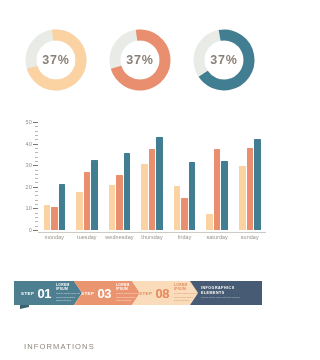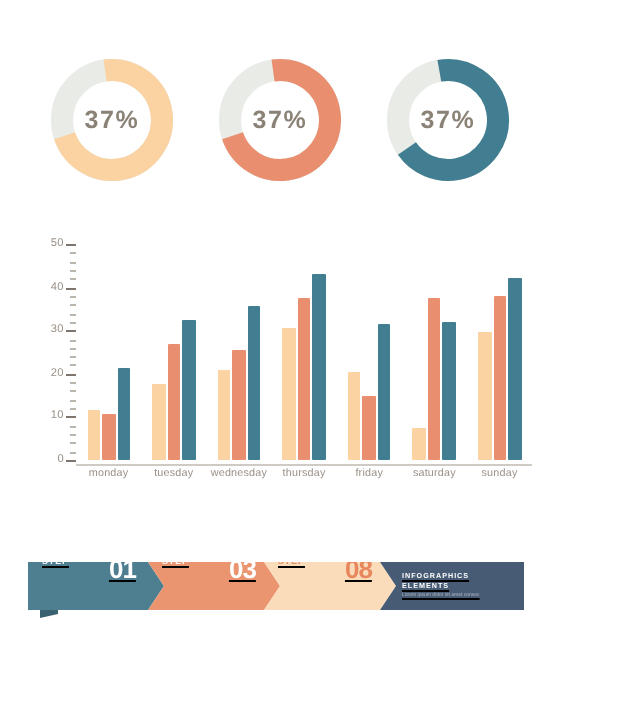--- a/index.html
+++ b/index.html
@@ -37,21 +37,21 @@
   .bar{width:6.5px;border-radius:.5px;}
   .b1{background:#fbd2a2;}
   .b2{background:#e98e6e;}
   .b3{background:#417e92;}
   .xlabels{position:absolute;left:22px;right:2px;top:112px;display:flex;}
   .xlab{flex:1;text-align:center;font-size:5.4px;color:#9a9188;letter-spacing:.1px;}
 
   
   .banner{position:absolute;left:14px;top:281px;width:256px;height:24px;display:flex;}
   .seg{position:relative;height:24px;display:flex;align-items:center;box-sizing:border-box;}
-  .seg .body{display:flex;gap:20px;padding-left:7px;z-index:2;position:relative;text-decoration:underline;}
+  .seg .body{display:flex;align-items:center;gap:3px;padding-left:7px;z-index:2;position:relative;}
   .s1{width:68px;background:#4d7f90;clip-path:polygon(0 0,60px 0,68px 50%,60px 100%,0 100%);}
   .s2{width:66px;margin-left:-8px;background:#eb9570;clip-path:polygon(0 0,58px 0,66px 50%,58px 100%,0 100%,8px 50%);}
   .s3{width:66px;margin-left:-8px;background:#fadcbb;clip-path:polygon(0 0,58px 0,66px 50%,58px 100%,0 100%,8px 50%);}
   .s4{width:72px;margin-left:-8px;background:#475b74;clip-path:polygon(0 0,72px 0,72px 100%,0 100%,8px 50%);}
   .steplbl{font-size:4.4px;font-weight:bold;letter-spacing:.5px;color:#ffffff;}
   .s3 .steplbl{color:#e08a5e;}
   .stepnum{font-size:13px;font-weight:bold;color:#ffffff;line-height:1;letter-spacing:-.5px;}
   .s3 .stepnum{color:#e8875d;}
   .txtcol{display:flex;flex-direction:column;gap:1px;padding-left:2px;}
   .tt{font-size:3.3px;font-weight:bold;letter-spacing:.35px;color:#ffffff;}
@@ -228,14 +228,15 @@
           <span class="tt">INFOGRAPHICS</span>
           <span class="tt">ELEMENTS</span>
           <span class="bb">Lorem ipsum dolor sit amet consec</span>
         </span>
       </div>
     </div>
 
     <div class="tab"></div>
   </div>
 
+  <div class="footer">INFORMATIONS</div>
 
 </div>
 
 </body></html>

